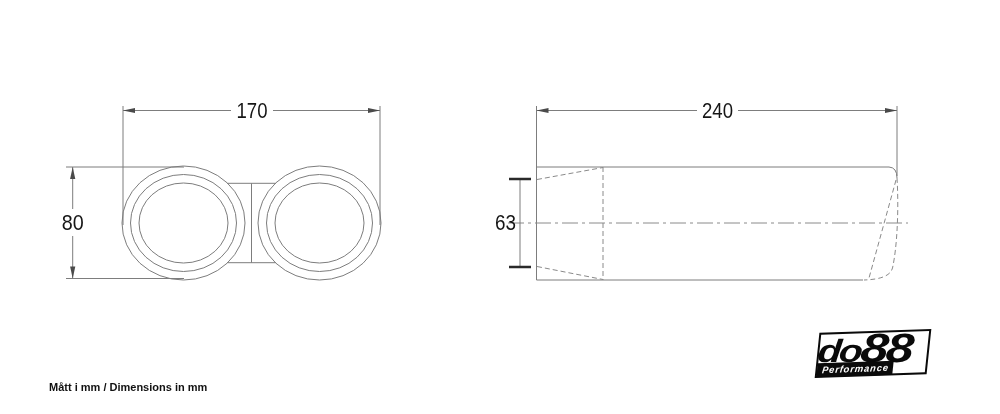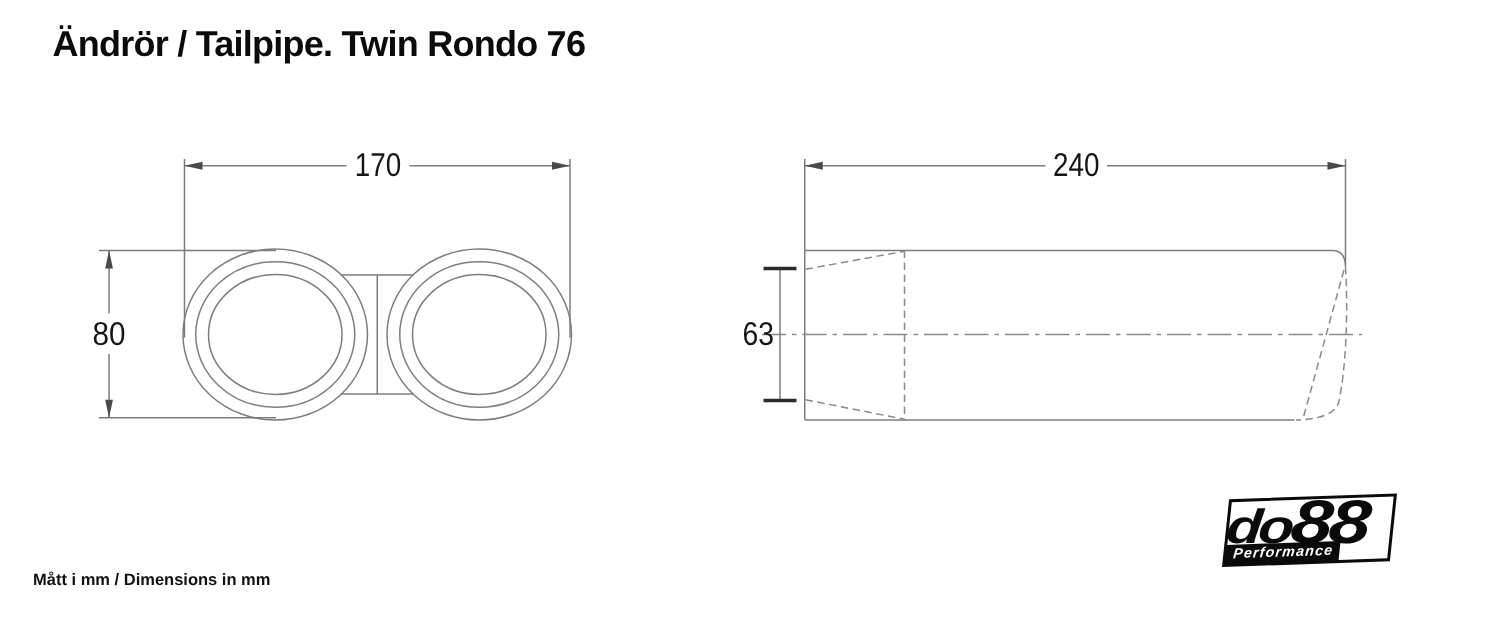--- a/index.html
+++ b/index.html
@@ -6,21 +6,21 @@
   .canvas{
     position:relative;width:1000px;height:414px;background:#ffffff;
     font-family:"Liberation Sans",sans-serif;overflow:hidden;
   }
   .title{
     position:absolute;left:35px;top:16px;
     font-size:24px;font-weight:bold;color:#0b0b0b;letter-spacing:-0.5px;
     white-space:nowrap;
   }
   .footer{
-    position:absolute;left:22px;top:381px;
+    position:absolute;left:49px;top:381px;
     font-size:11px;font-weight:bold;color:#111;white-space:nowrap;
   }
   svg{position:absolute;left:0;top:0;}
   .ln{stroke:#7d7d7d;stroke-width:1;fill:none;}
   .dash{stroke:#8a8a8a;stroke-width:1;fill:none;stroke-dasharray:5 3;}
   .cl{stroke:#8a8a8a;stroke-width:1;fill:none;stroke-dasharray:16 4 3 4;}
   .arrow{fill:#4a4a4a;stroke:none;}
   .tick{stroke:#2a2a2a;stroke-width:2.4;fill:none;}
   .dimtext{fill:#161616;font-family:"Liberation Sans",sans-serif;font-size:22px;}
   
@@ -45,21 +45,20 @@
     font-size:9.5px;font-weight:bold;font-style:italic;letter-spacing:0.8px;
     line-height:14px;padding-left:5px;box-sizing:border-box;
     transform:rotate(-2deg) skewX(-8deg);white-space:nowrap;
   }
 </style>
 </head>
 <body>
 
 <div class="canvas">
 
-  <div class="title">Ändrör / Tailpipe. Twin Rondo 76</div>
 
   <svg width="1000" height="414" viewBox="0 0 1000 414">
 
     <g>
 
       <ellipse class="ln" cx="183.5" cy="223" rx="61.5" ry="57"></ellipse>
       <ellipse class="ln" cx="183.5" cy="223" rx="53" ry="48.5"></ellipse>
       <ellipse class="ln" cx="183.5" cy="223" rx="44.5" ry="40"></ellipse>
 
       <ellipse class="ln" cx="319.5" cy="223" rx="61.5" ry="57"></ellipse>

